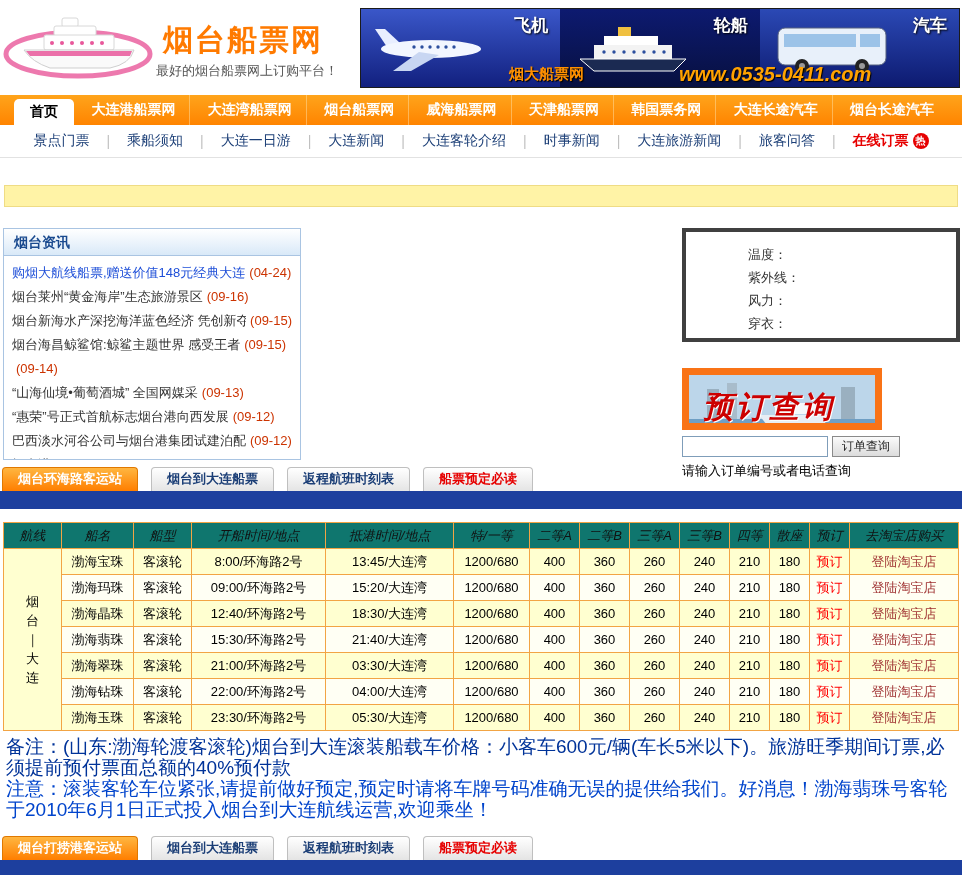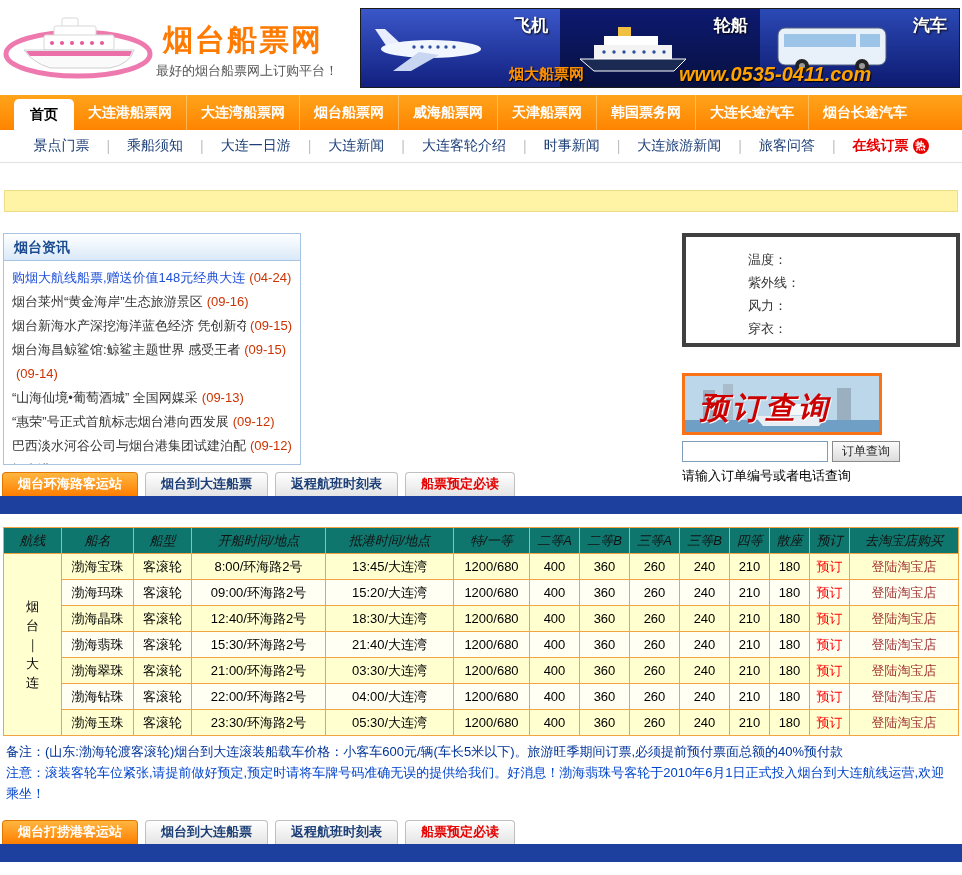--- a/index.html
+++ b/index.html
@@ -17,21 +17,21 @@
   .banner-panel{flex:1;position:relative;}
   .bp1{background:linear-gradient(180deg,#3a57c9,#12207f);}
   .bp2{background:linear-gradient(180deg,#0d1a70,#071040);}
   .bp3{background:linear-gradient(180deg,#2b49b5,#0d1a70);}
   .banner-label{position:absolute;top:5px;right:12px;color:#fff;font-weight:bold;font-size:17px;text-shadow:1px 1px 2px #000;z-index:2;}
   .banner-vehicle{position:absolute;left:8px;top:10px;}
   .banner-brand{position:absolute;bottom:3px;left:148px;color:#ff9000;font-weight:bold;font-size:15px;z-index:3;text-shadow:1px 1px 1px #000;}
   .banner-url{position:absolute;bottom:1px;left:318px;color:#ffa200;font-weight:bold;font-size:20px;font-style:italic;z-index:3;text-shadow:1px 1px 1px #000;}
 
   
-  .main-nav{height:35px;background:linear-gradient(180deg,#ffa41b,#ff8400);display:flex;align-items:stretch;padding:0 14px;font-family:Liberation Serif, serif;}
+  .main-nav{height:30px;background:linear-gradient(180deg,#ffa41b,#ff8400);display:flex;justify-content:space-between;align-items:stretch;padding:0 14px;font-family:Liberation Serif, serif;}
   .nav-item{display:flex;align-items:center;padding:0 14px;color:#fff;font-size:14px;font-weight:bold;}
   .nav-item:not(.active){border-right:1px solid rgba(255,230,180,.45);}
   .nav-item:last-child{border-right:none;}
   .nav-item.active{background:#fff;color:#000;margin-top:4px;border-radius:5px 5px 0 0;padding:0 16px;}
 
   
   .sub-nav{height:33px;display:flex;align-items:center;justify-content:center;background:#fff;border-bottom:1px solid #e2e2e2;font-size:14px;}
   .subnav-item{color:#1c3f77;padding:0 17px;}
   .subnav-divider{color:#c0c0c0;}
   .subnav-hot{color:#e60000;font-weight:bold;}
@@ -46,29 +46,29 @@
   .news-head{height:27px;line-height:27px;padding-left:10px;background:linear-gradient(180deg,#ffffff,#d9e9f8);border-bottom:1px solid #a9c4e2;color:#1a4a8f;font-weight:bold;font-size:14px;}
   .news-list{padding:5px 8px 0;}
   .news-item{height:24px;line-height:24px;font-size:13px;white-space:nowrap;overflow:hidden;display:flex;}
   .news-link{color:#333;flex:0 1 auto;overflow:hidden;}
   .news-link.hl{color:#1d4ed8;font-weight:normal;}
   .news-date{color:#cc3300;margin-left:4px;flex:0 0 auto;}
 
   .right-col{position:absolute;right:2px;top:0;width:278px;}
   .weather-box{height:114px;border:4px solid #404040;background:#fff;padding:11px 0 0 62px;font-size:13px;color:#333;}
   .weather-row{height:23px;line-height:23px;}
-  .booking-img{margin-top:26px;width:200px;height:62px;position:relative;overflow:hidden;border:3px solid #f97316;}
+  .booking-img{margin-top:26px;width:200px;height:62px;position:relative;overflow:hidden;border:7px solid #f97316;}
   .booking-title{position:absolute;left:14px;top:12px;font-size:30px;font-weight:bold;font-style:italic;color:#cc0000;text-shadow:1px 1px 0 #fff;letter-spacing:3px;}
   .booking-form{margin-top:6px;display:flex;gap:4px;align-items:center;}
   .order-input{width:146px;height:21px;border:1px solid #7f9db9;font-size:12px;padding:0 3px;}
   .order-btn{height:21px;padding:0 9px;font-size:12px;background:linear-gradient(#fbfbfb,#dcdcdc);border:1px solid #8a8a8a;color:#222;}
   .booking-hint{margin-top:5px;font-size:13px;color:#000;}
 
   
-  .station-tabs{display:flex;gap:7px;padding-left:2px;align-items:flex-end;height:25px;text-align:center;}
+  .station-tabs{display:flex;gap:13px;padding-left:2px;align-items:flex-end;height:25px;text-align:center;}
   .tabs1{margin-top:4px;}
   .tabs2{margin-top:15px;}
   .tab{display:inline-block;height:24px;line-height:22px;padding:0 15px;font-size:13px;font-weight:bold;border:1px solid #bfbfbf;border-bottom:none;border-radius:4px 4px 0 0;background:linear-gradient(#ffffff,#e4e4e4);color:#1c3f77;}
   .tab-active{background:linear-gradient(#ffb640,#ff7e00);color:#fff;border-color:#e07800;}
   .tab-red{color:#e60000;}
   .blue-bar{height:18px;background:#1d3f9e;}
 
   
   .ferry-table-wrap{margin:13px 3px 0;}
   table.ferry{width:956px;border-collapse:collapse;table-layout:fixed;font-size:13px;}
@@ -78,21 +78,21 @@
   .ferry tbody tr.even{background:#fffff4;}
   .route-cell{background:#ffffd0;line-height:19px;font-size:13px;}
   .book-link{color:#ff0000;}
   .taobao-link{color:#a03333;}
   .t1 th:nth-child(1){width:58px;} .t1 th:nth-child(2){width:72px;} .t1 th:nth-child(3){width:58px;}
   .t1 th:nth-child(4){width:134px;} .t1 th:nth-child(5){width:128px;} .t1 th:nth-child(6){width:76px;}
   .t1 th:nth-child(7),.t1 th:nth-child(8),.t1 th:nth-child(9),.t1 th:nth-child(10){width:50px;}
   .t1 th:nth-child(11),.t1 th:nth-child(12),.t1 th:nth-child(13){width:40px;}
 
   
-  .notes{margin:5px 6px 4px;font-size:13px;line-height:21px;}
+  .notes{margin:5px 6px 4px;font-size:19px;line-height:21px;}
   .note-1{color:#003399;}
   .note-2{color:#0044cc;}
 </style>
 </head>
 <body>
 
 <div class="page">
 
   <div class="header">
     <div class="logo">

